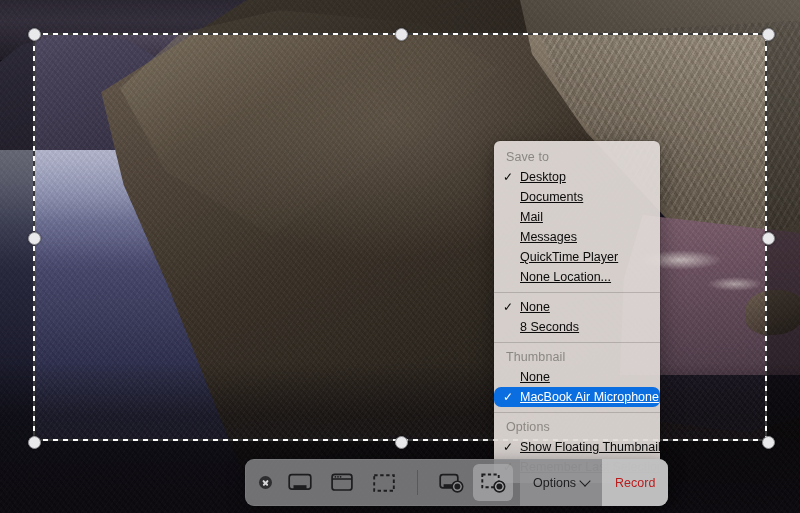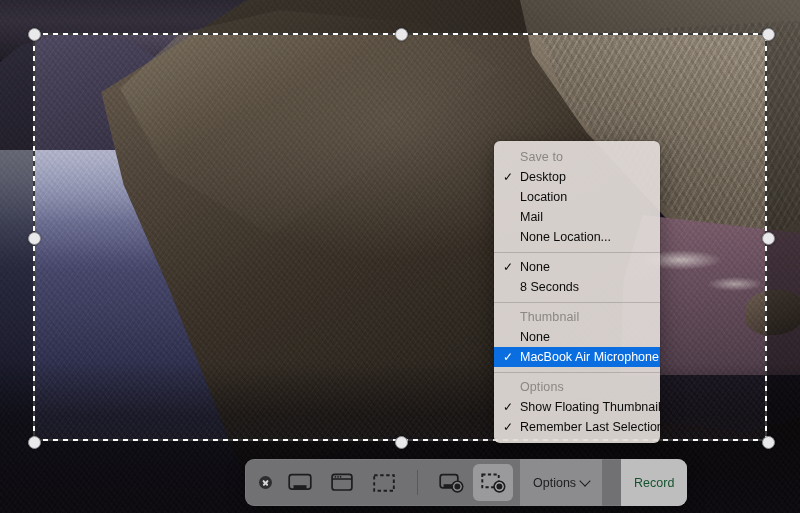--- a/index.html
+++ b/index.html
@@ -160,45 +160,47 @@
     width: 166px;
     background: rgba(226,220,216,0.93);
     border-radius: 6px;
     box-shadow: 0 6px 22px rgba(0,0,0,0.38), 0 0 0 0.5px rgba(0,0,0,0.18);
     padding: 6px 0 6px 0;
     font-size: 12.5px;
     color: #0b0b0b;
     overflow: hidden;
   }
   .menu-section-title {
-    padding: 3px 10px 3px 26px;
+    padding: 3px 10px 3px 12px;
     color: #8a8781;
     font-size: 12.5px;
     letter-spacing: 0.1px;
   }
   .menu-item {
     position: relative;
     padding: 2px 10px 2px 26px;
     line-height: 16px;
     height: 16px;
     white-space: nowrap;
     color: #0b0b0b;
+    text-decoration: underline;
   }
   .menu-item.checked::before {
     content: "✓";
     position: absolute;
     left: 9px;
     top: 2px;
     font-size: 12px;
     line-height: 16px;
     color: #0b0b0b;
   }
   .menu-item.selected {
     background: #0a6ee0;
     color: #ffffff;
+    border-radius: 7px;
   }
   .menu-item.selected::before { color: #ffffff; }
   .menu-sep {
     height: 1px;
     background: rgba(0,0,0,0.16);
     margin: 5px 0 4px 0;
   }
 
   
   .toolbar {
@@ -262,22 +264,21 @@
     display: flex;
     align-items: center;
     justify-content: center;
     padding: 0 13px;
     font-size: 12.5px;
     color: #1d1d1f;
     background: rgba(150,150,152,0.75);
   }
   .tb-text-btn.record {
     background: rgba(196,196,198,0.92);
-    color: #14532d;
-    margin-left: 19px;
+    color: #b91c1c;
   }
   .chev {
     margin-left: 5px;
     display: inline-block;
     width: 7px;
     height: 7px;
     border-right: 1.4px solid #1d1d1f;
     border-bottom: 1.4px solid #1d1d1f;
     transform: translateY(-2px) rotate(45deg);
   }
@@ -319,22 +320,24 @@
       <div class="handle" style="left: 33px; top: 237px;"></div>
       <div class="handle" style="left: 767px; top: 237px;"></div>
       <div class="handle" style="left: 33px; top: 441px;"></div>
       <div class="handle" style="left: 400px; top: 441px;"></div>
       <div class="handle" style="left: 767px; top: 441px;"></div>
     </div>
 
   <div class="menu" id="options-menu">
       <div class="menu-section-title">Save to</div>
       <div class="menu-item checked">Desktop</div>
-      <div class="menu-item">Location</div>
+      <div class="menu-item">Documents</div>
       <div class="menu-item">Mail</div>
+      <div class="menu-item">Messages</div>
+      <div class="menu-item">QuickTime Player</div>
       <div class="menu-item">None Location...</div>
       <div class="menu-sep"></div>
       <div class="menu-item checked">None</div>
       <div class="menu-item">8 Seconds</div>
       <div class="menu-sep"></div>
       <div class="menu-section-title">Thumbnail</div>
       <div class="menu-item">None</div>
       <div class="menu-item checked selected">MacBook Air Microphone</div>
       <div class="menu-sep"></div>
       <div class="menu-section-title">Options</div>

